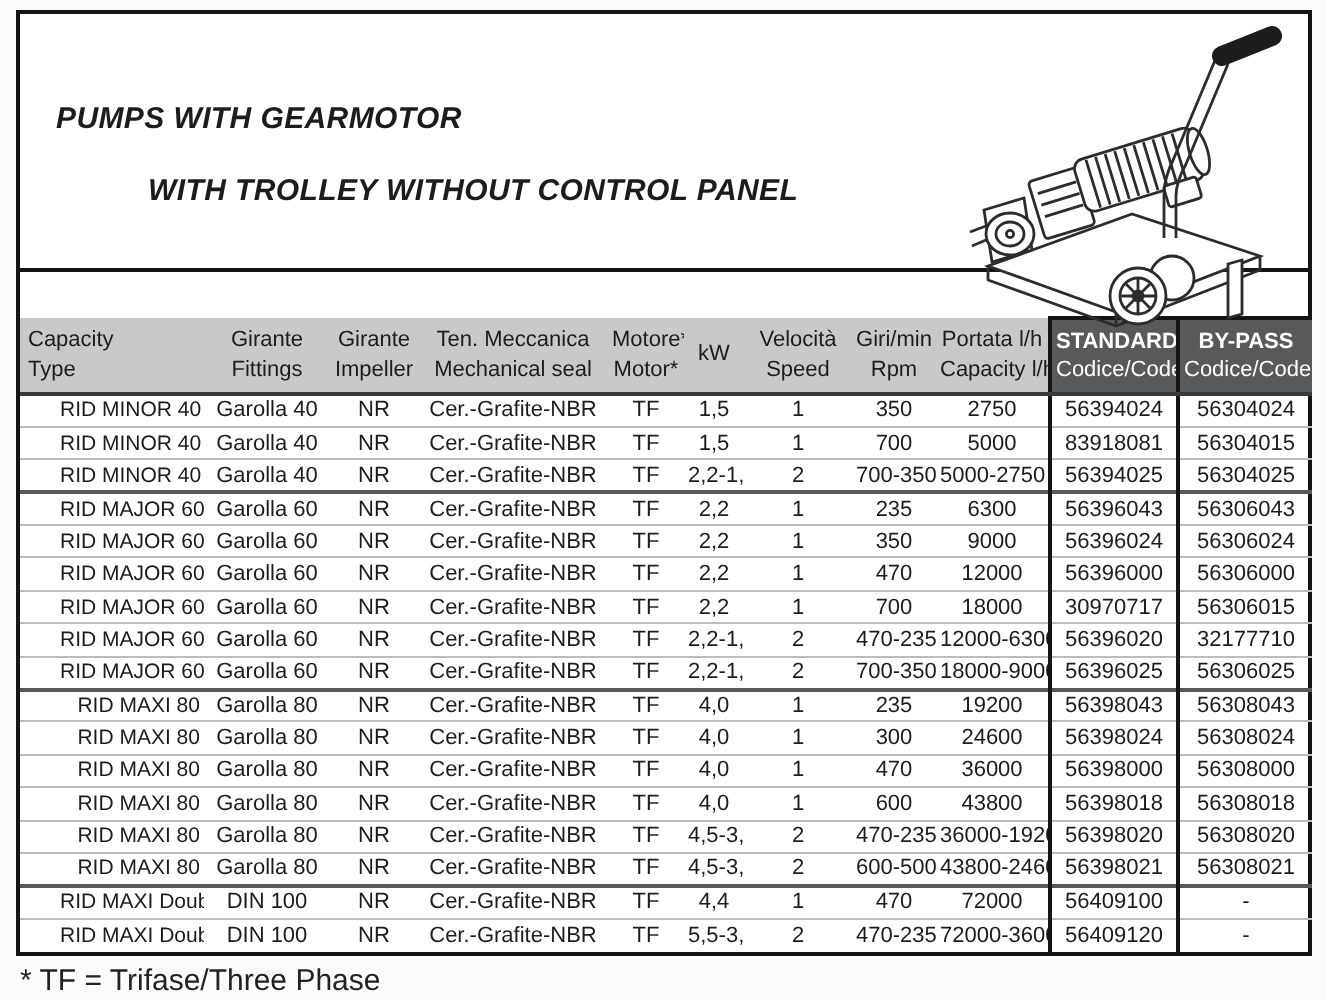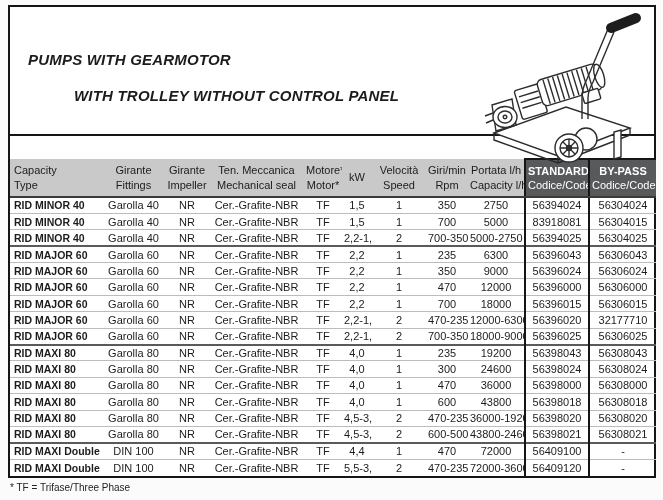--- a/index.html
+++ b/index.html
@@ -49,24 +49,24 @@
   }
   .pump-table thead th:first-child { text-align:left; padding-left:4px; }
   .pump-table tbody td { height:16.4px; border-top:1px solid #bcbcbc; }
   .pump-table tbody tr:first-child td { border-top:none; }
   .pump-table tbody tr.group-start td { border-top:2px solid #5a5a5a; }
   .pump-table td:nth-child(10), .pump-table th:nth-child(10),
   .pump-table td:nth-child(11), .pump-table th:nth-child(11) {
     border-left:2px solid #151515;
   }
   .pump-table td.model-cell {
-    text-align:left; font-weight:bold; font-size:10.5px; padding-left:4px;
+    text-align:right; font-weight:normal; font-size:10.5px; padding-left:20px;
   }
   .footnote {
-    position:absolute; left:10px; top:482px; font-size:10px; color:#222;
+    position:absolute; left:10px; top:482px; font-size:15px; color:#222;
   }
   svg .ln { fill:none; stroke:#2c2c2c; stroke-width:1.4; stroke-linejoin:round; }
   svg .wh { fill:#ffffff; stroke:#2c2c2c; stroke-width:1.4; }
 </style>
 </head>
 <body>
 
 <div class="outer-box">
   <div class="title-divider"></div>
 
@@ -255,21 +255,21 @@
         <tr>
           <td class="model-cell">RID MAJOR 60</td>
           <td>Garolla 60</td>
           <td>NR</td>
           <td>Cer.-Grafite-NBR</td>
           <td>TF</td>
           <td>2,2</td>
           <td>1</td>
           <td>700</td>
           <td>18000</td>
-          <td>56396015</td>
+          <td>30970717</td>
           <td>56306015</td>
         </tr>
         <tr>
           <td class="model-cell">RID MAJOR 60</td>
           <td>Garolla 60</td>
           <td>NR</td>
           <td>Cer.-Grafite-NBR</td>
           <td>TF</td>
           <td>2,2-1,5</td>
           <td>2</td>

